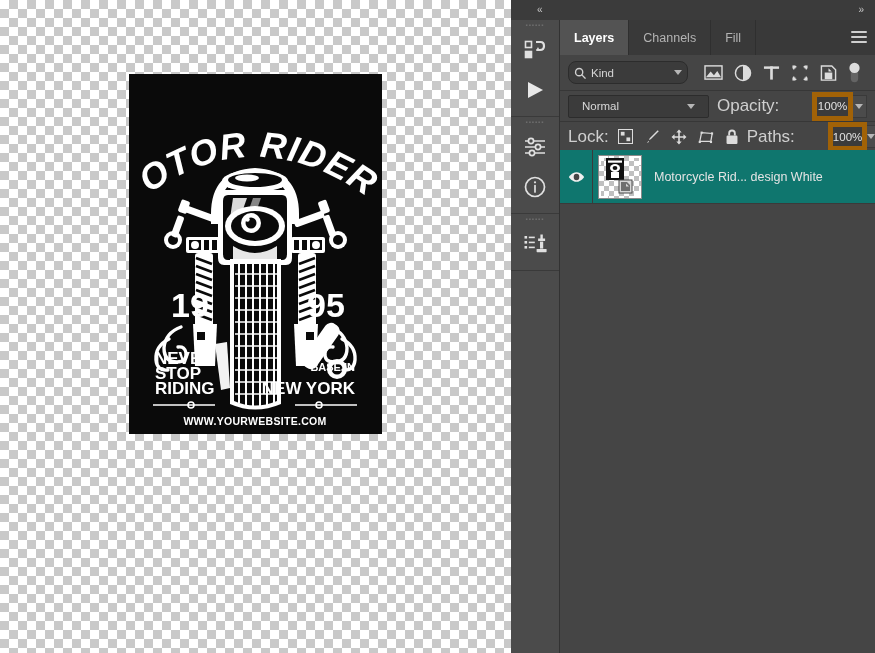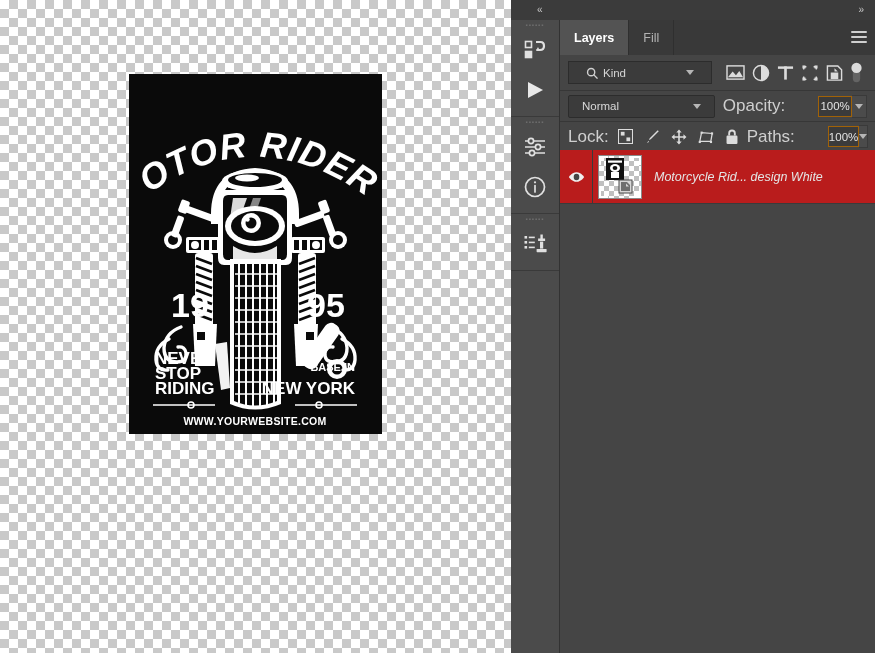--- a/index.html
+++ b/index.html
@@ -139,22 +139,22 @@
   }
   #filter-row { height: 35px; gap: 0; }
   #blend-row  { height: 30px; }
   #lock-row   { height: 29px; }
 
   .kind-select {
     display: flex; align-items: center;
     width: 108px; height: 21px;
     background: #3b3b3b;
     border: 1px solid #2c2c2c;
-    border-radius: 0;
-    padding: 0 17px;
+    border-radius: 8px;
+    padding: 0 5px;
     color: #d4d4d4;
     font-size: 11.5px;
     cursor: pointer;
     user-select: none;
   }
   .kind-label { margin-left: 5px; flex: 1; }
   .chev {
     width: 0; height: 0;
     border-left: 4px solid transparent;
     border-right: 4px solid transparent;
@@ -179,21 +179,21 @@
     cursor: pointer; user-select: none;
   }
   .blend-label { flex: 1; }
   .lbl {
     color: #cfcfcf; font-size: 17px;
     margin: 0 5px 0 8px; user-select: none;
   }
   .numbox {
     width: 44px; height: 19px;
     background: #3b3b3b;
-    border: 1px solid #a16207;
+    border: 5px solid #a16207;
     color: #e2e2e2; font-size: 11.5px;
     display: flex; align-items: center; justify-content: center;
     cursor: text; user-select: none; margin-left: 28px;
   }
   .stepper {
     width: 19px; height: 21px;
     background: #4b4b4b;
     border: 1px solid #3a3a3a;
     border-left: none;
     display: flex; align-items: center; justify-content: center;
@@ -209,21 +209,21 @@
     left: 0; top: 130px;
     width: 315px; height: 503px;
     background: #454545;
   }
   .layer-row {
     display: flex; align-items: center;
     height: 53px;
     border-bottom: 1px solid #3a3a3a;
     cursor: pointer;
   }
-  .layer-row.selected { background: #b91c1c; font-style: italic; }
+  .layer-row.selected { background: #0f766e; }
   .eye-cell {
     width: 32px; height: 53px;
     display: flex; align-items: center; justify-content: center;
     border-right: 1px solid #3a3a3a;
     cursor: pointer;
   }
   .thumb {
     width: 42px; height: 42px;
     margin-left: 5px;
     border: 1px solid #8a8a8a;
@@ -455,20 +455,23 @@
       </div>
     </div>
 
     <div id="layers-panel">
 
       <div id="tabbar">
         <div class="tab active">
           <span>Layers</span>
         </div>
         <div class="tab">
+          <span>Channels</span>
+        </div>
+        <div class="tab">
           <span>Fill</span>
         </div>
         <div class="tab tab-filler"></div>
         <div id="panel-menu">
           <span></span>
             <span></span>
             <span></span>
         </div>
       </div>
 

